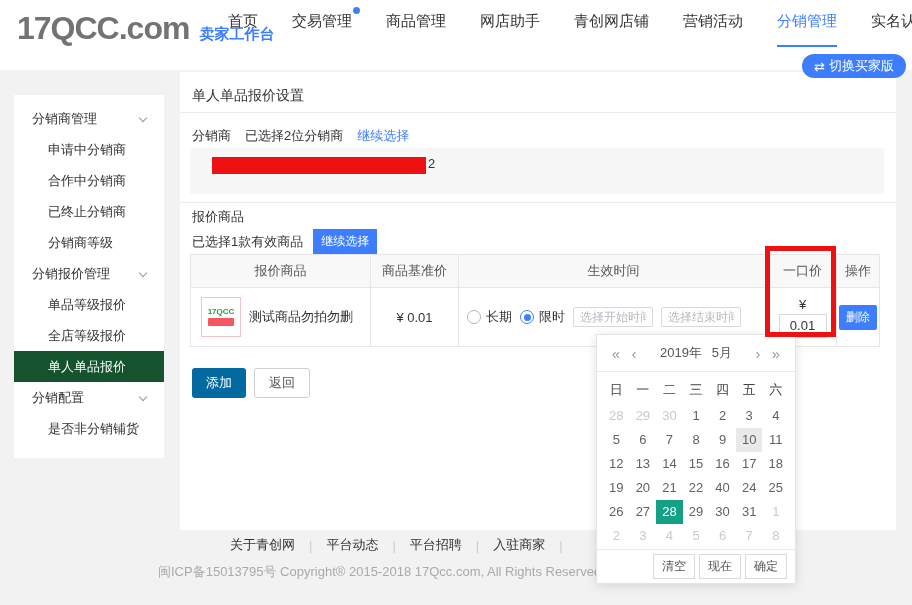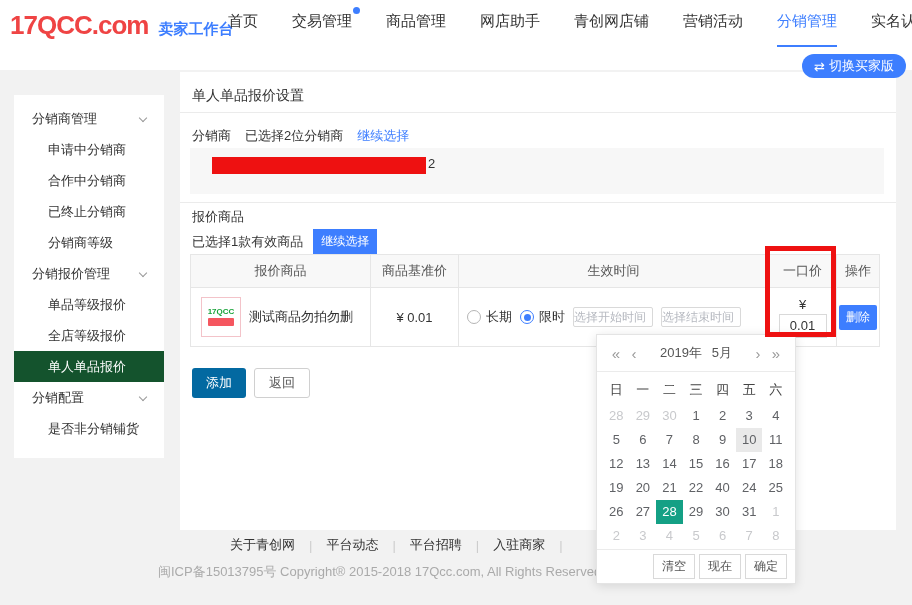--- a/index.html
+++ b/index.html
@@ -3,21 +3,21 @@
 <meta charset="utf-8">
 <style>
   * { margin:0; padding:0; box-sizing:border-box; }
   html,body { width:912px; height:605px; }
   body { font-family:"Liberation Sans","DejaVu Sans",sans-serif; background:#f2f2f2; position:relative; overflow:hidden; font-size:13px; color:#333; }
   #app { position:absolute; inset:0; }
 
   
   .header { position:absolute; left:0; top:0; width:912px; height:70px; background:#fff; }
   .logo-wrap { position:absolute; left:10px; top:10px; display:flex; align-items:baseline; gap:10px; }
-  .logo { font-size:26px; font-weight:bold; color:#ef4444; letter-spacing:-1px; }
+  .logo { font-size:32px; font-weight:bold; color:#737373; letter-spacing:-1px;margin-left:7px; }
   .logo-suffix { font-size:15px; color:#3D7EFF; font-weight:bold; }
   .topnav { position:absolute; left:228px; top:10px; display:flex; gap:34px; }
   .nav-item { position:relative; font-size:15px; color:#333; cursor:pointer; padding:2px 0 4px; white-space:nowrap; }
   .nav-item.active { color:#3D7EFF; }
   .nav-item.active::after { content:''; position:absolute; left:0; right:0; bottom:-12px; height:2px; background:#3D7EFF; }
   .navdot { position:absolute; right:-8px; top:-3px; width:7px; height:7px; border-radius:50%; background:#3D7EFF; }
   .switch-btn { position:absolute; right:6px; top:54px; height:24px; padding:0 12px; background:#3D7EFF; color:#fff; border:none; border-radius:12px; font-size:13px; cursor:pointer; display:flex; align-items:center; gap:4px; z-index:6; font-family:inherit; }
 
   
   .sidebar { position:absolute; left:14px; top:95px; width:150px; background:#fff; padding:8px 0 14px; }
@@ -53,21 +53,21 @@
   .thumb { width:40px; height:40px; border:1px solid #f3c3c9; background:#fff; display:flex; flex-direction:column; align-items:center; justify-content:center; gap:2px; flex:0 0 auto; }
   .thumb-txt { font-size:8px; font-weight:bold; color:#18A339; line-height:1; }
   .thumb-bar { width:26px; height:8px; background:#f5565f; border-radius:1px; }
   .prod-name { font-size:13px; color:#333; }
   .center { justify-content:center; }
   .time-cell { padding-left:8px; gap:8px; }
   .radio-wrap { display:flex; align-items:center; gap:5px; font-size:13px; color:#333; cursor:pointer; white-space:nowrap; }
   .radio { width:14px; height:14px; border:1px solid #b5b5b5; border-radius:50%; background:#fff; position:relative; flex:0 0 auto; }
   .radio.checked { border-color:#3D7EFF; }
   .radio.checked::after { content:''; position:absolute; inset:2.5px; background:#3D7EFF; border-radius:50%; }
-  .date-input { width:80px; height:20px; border:1px solid #d9d9d9; border-radius:2px; padding:0 0; font-size:12px; color:#333; font-family:inherit; }
+  .date-input { width:80px; height:20px; border:1px solid #d9d9d9; border-radius:2px; padding:0 6px; font-size:12px; color:#333; font-family:inherit; }
   .date-input::placeholder { color:#b6b9c0; }
   .price-cell { flex-direction:column; justify-content:center; gap:2px; }
   .yen { font-size:13px; color:#333; }
   .price-input { width:48px; height:24px; border:1px solid #d9d9d9; text-align:center; font-size:13px; color:#333; font-family:inherit; }
   .op-cell { justify-content:center; }
   .btn-del { background:#3D7EFF; color:#fff; border:none; font-size:12px; padding:4px 7px; border-radius:2px; cursor:pointer; font-family:inherit; }
   .btn-add { position:absolute; left:12px; top:296px; background:#0369a1; color:#fff; border:none; font-size:13px; padding:6px 14px; border-radius:3px; cursor:pointer; font-family:inherit; }
   .btn-back { position:absolute; left:74px; top:296px; background:#fff; color:#555; border:1px solid #d0d0d0; font-size:13px; padding:5px 14px; border-radius:3px; cursor:pointer; font-family:inherit; }
 
   

